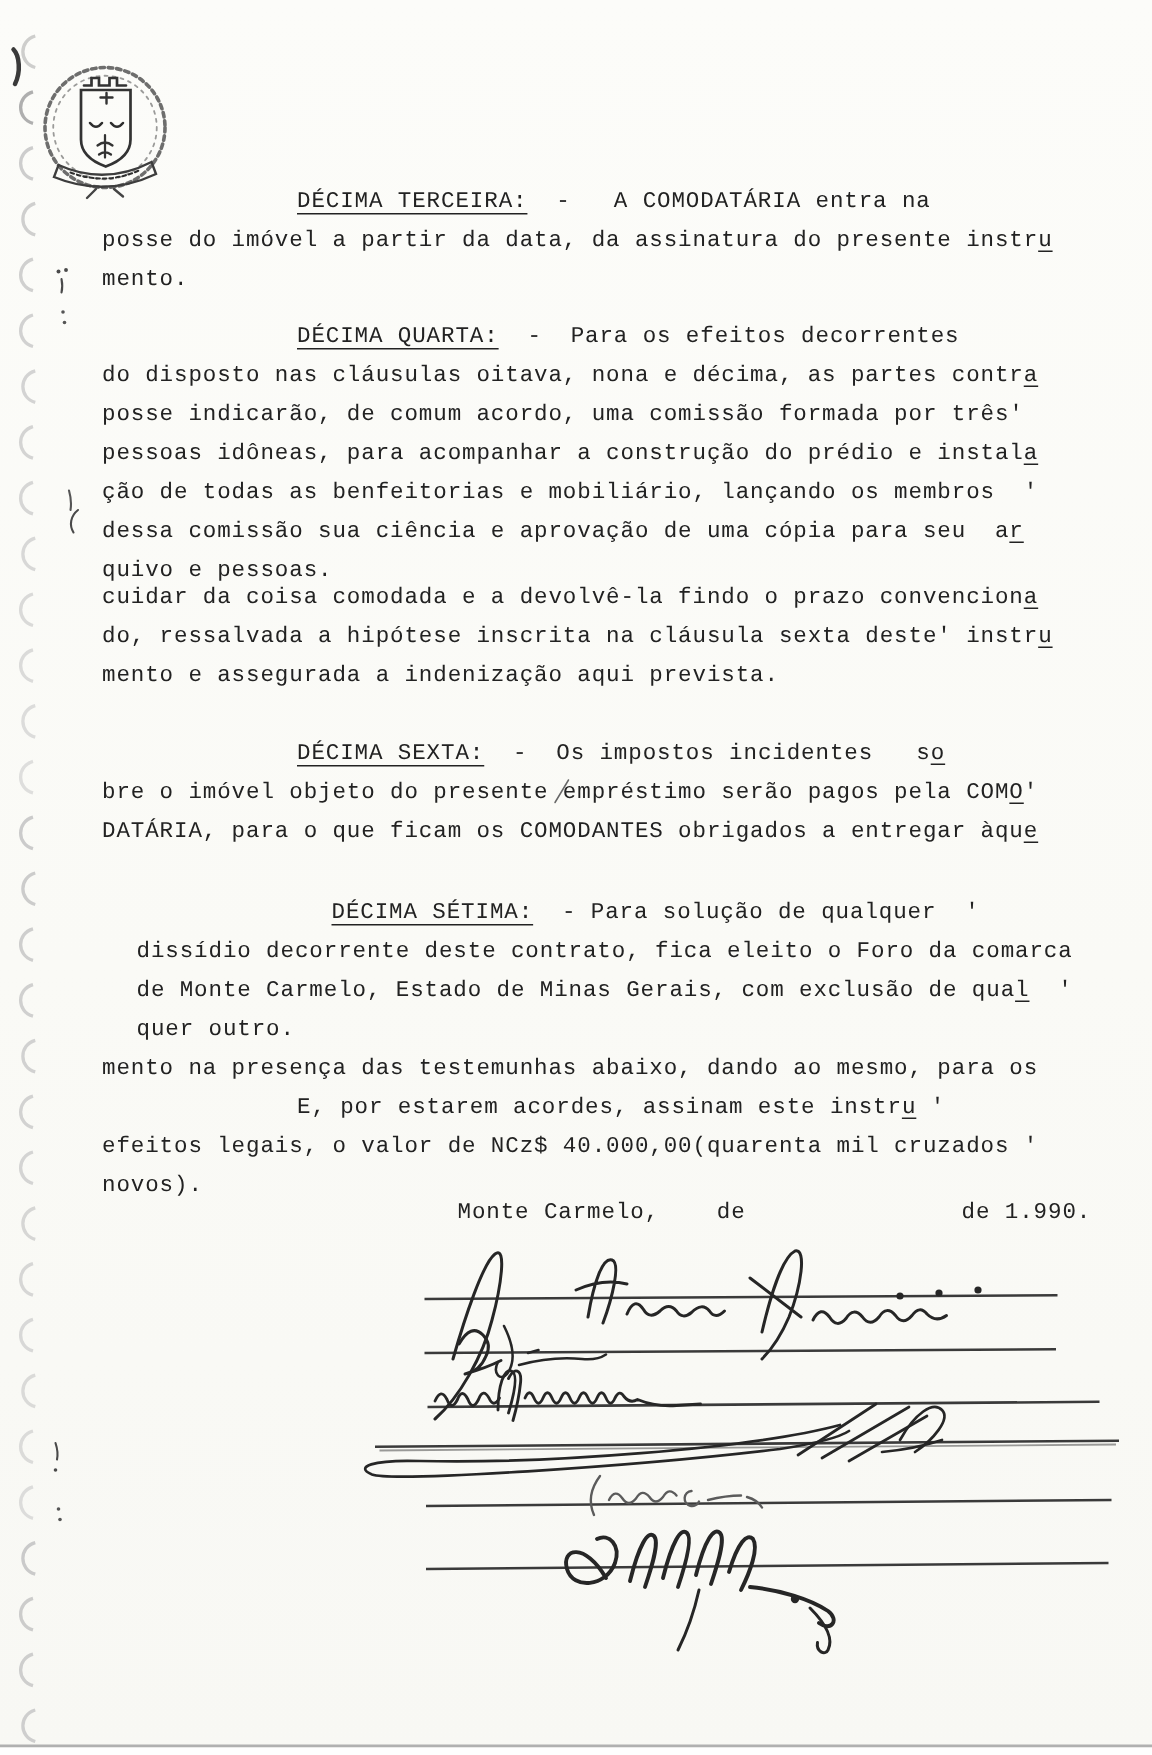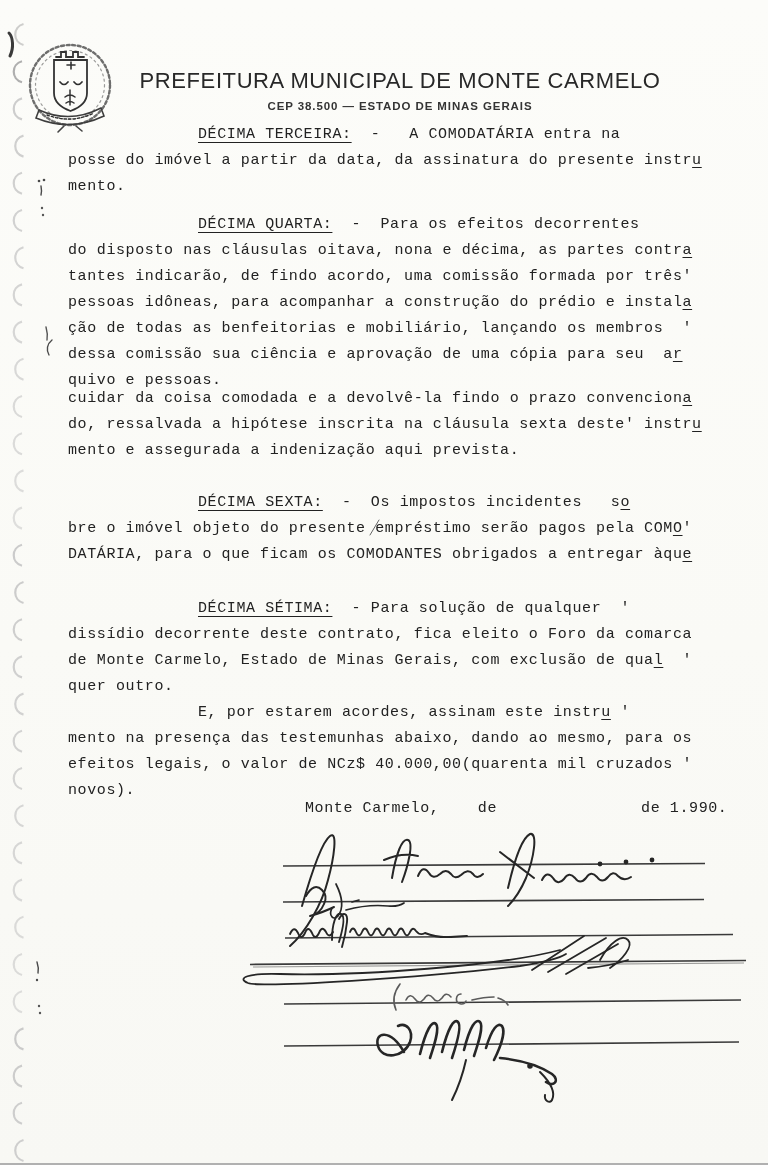--- a/index.html
+++ b/index.html
@@ -83,59 +83,55 @@
       <path d="M28 20 h33 v33 q0 12 -16.5 18 q-16.5 -6 -16.5 -18 z" stroke-width="1.8" stroke="#333"></path>
       <path d="M41 25 h8 M45 22 v7" stroke-width="1.6" stroke="#333"></path>
       <path d="M34 42 q4 5 8 0 M48 42 q4 5 8 0" stroke-width="1.7" stroke="#2e2e2e"></path>
       <path d="M44 50 v15 M39 57 q5 -4 10 0 M40 63 q4 -3 8 0" stroke-width="1.5" stroke="#333"></path>
       <path d="M13 70 q31 14 62 -2 l3 8 q-34 16 -68 2 z" stroke-width="1.6" stroke="#3d3d3d"></path>
       <path d="M21 75 q24 9 47 -2" stroke-width="1.4" stroke-dasharray="2.4 2" stroke="#2e2e2e"></path>
       <path d="M38 86 l-6 6 M50 86 l6 5" stroke-width="1.6" stroke="#444"></path>
     </g>
   </svg>
 
-  <div class="header">
-    <div class="title">PREFEITURA MUNICIPAL DE MONTE CARMELO</div>
-    <div class="subtitle">CEP 38.500 — ESTADO DE MINAS GERAIS</div>
-  </div>
 
   <main class="bodytext">
       <div class="para" style="top: 122px;">
         <div class="line first"><span class="h">DÉCIMA TERCEIRA:</span><span>  -   A COMODATÁRIA entra na</span></div>
         <div class="line"><span>posse do imóvel a partir da data, da assinatura do presente instr</span><span class="u">u</span></div>
         <div class="line"><span>mento.</span></div>
       </div>
       <div class="para" style="top: 212px;">
         <div class="line first"><span class="h">DÉCIMA QUARTA:</span><span>  -  Para os efeitos decorrentes</span></div>
         <div class="line"><span>do disposto nas cláusulas oitava, nona e décima, as partes contr</span><span class="u">a</span></div>
-        <div class="line"><span>tantes indicarão, de findo acordo, uma comissão formada por três'</span></div>
+        <div class="line"><span>posse indicarão, de comum acordo, uma comissão formada por três'</span></div>
         <div class="line"><span>pessoas idôneas, para acompanhar a construção do prédio e instal</span><span class="u">a</span></div>
         <div class="line"><span>ção de todas as benfeitorias e mobiliário, lançando os membros  '</span></div>
         <div class="line"><span>dessa comissão sua ciência e aprovação de uma cópia para seu  a</span><span class="u">r</span></div>
         <div class="line"><span>quivo e pessoas.</span></div>
       </div>
       <div class="para" style="top: 386px;">
         <div class="line"><span>cuidar da coisa comodada e a devolvê-la findo o prazo convencion</span><span class="u">a</span></div>
         <div class="line"><span>do, ressalvada a hipótese inscrita na cláusula sexta deste' instr</span><span class="u">u</span></div>
         <div class="line"><span>mento e assegurada a indenização aqui prevista.</span></div>
       </div>
       <div class="para" style="top: 490px;">
         <div class="line first"><span class="h">DÉCIMA SEXTA:</span><span>  -  Os impostos incidentes   s</span><span class="u">o</span></div>
         <div class="line"><span>bre o imóvel objeto do presente empréstimo serão pagos pela COM</span><span class="u">O</span><span>'</span></div>
         <div class="line"><span>DATÁRIA, para o que ficam os COMODANTES obrigados a entregar àqu</span><span class="u">e</span></div>
       </div>
-      <div class="para" style="top: 596px;">
+      <div class="para" style="top: 596px; margin-left: 23px;">
         <div class="line first"><span class="h">DÉCIMA SÉTIMA:</span><span>  - Para solução de qualquer  '</span></div>
         <div class="line"><span>dissídio decorrente deste contrato, fica eleito o Foro da comarca</span></div>
         <div class="line"><span>de Monte Carmelo, Estado de Minas Gerais, com exclusão de qua</span><span class="u">l</span><span>  '</span></div>
         <div class="line"><span>quer outro.</span></div>
       </div>
       <div class="para" style="top: 700px;">
+        <div class="line"><span>mento na presença das testemunhas abaixo, dando ao mesmo, para os</span></div>
         <div class="line first"><span>E, por estarem acordes, assinam este instr</span><span class="u">u</span><span> '</span></div>
-        <div class="line"><span>mento na presença das testemunhas abaixo, dando ao mesmo, para os</span></div>
         <div class="line"><span>efeitos legais, o valor de NCz$ 40.000,00(quarenta mil cruzados '</span></div>
         <div class="line"><span>novos).</span></div>
       </div>
     </main>
 
   <div class="dateline">Monte Carmelo,    de               de 1.990.</div>
 
   <svg class="sigs" width="768" height="290" viewBox="0 0 768 290">
     <g id="rule-lines">
         <path d="M283 46 L705 43.5" stroke="#3a3a3a" stroke-width="1.7" fill="none"></path>

